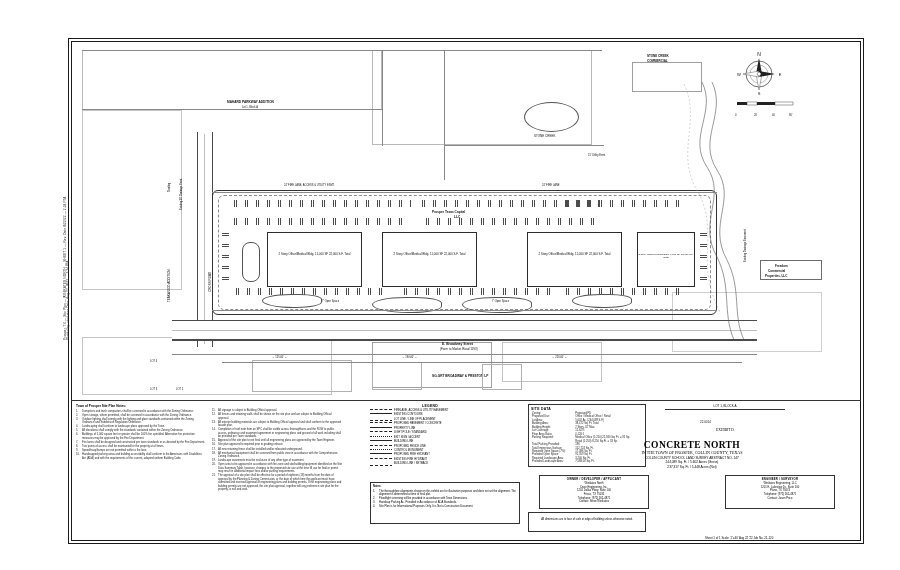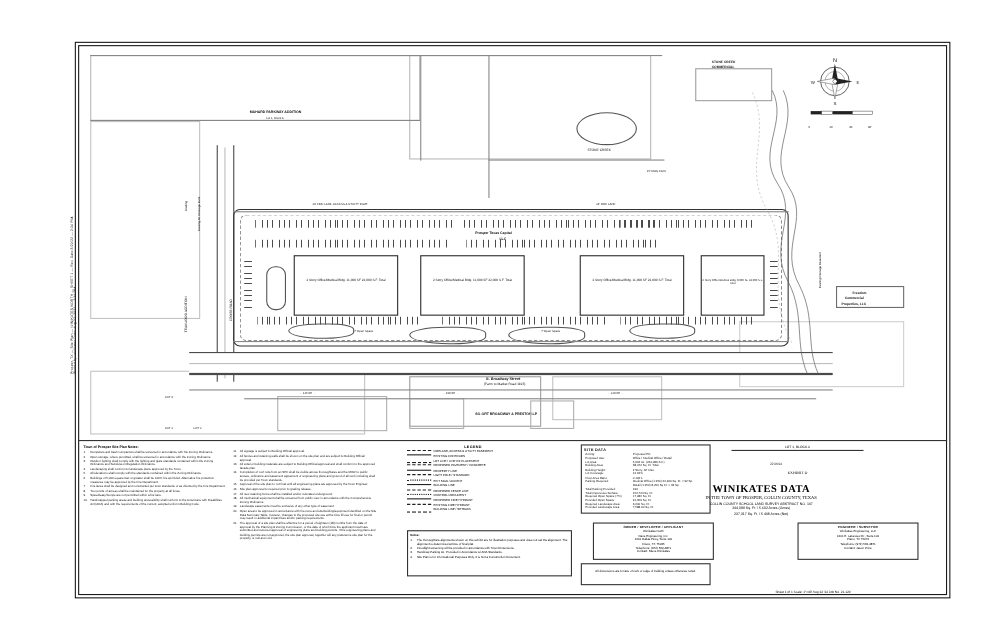--- a/index.html
+++ b/index.html
@@ -585,21 +585,21 @@
           <span>Site Plan is for Informational Purposes Only.  It is Not a Construction Document.</span>
         </div>
       </div>
   </div>
 
   <div class="notes-box" style="left:528px; top:512px; width:118px; height:20px; text-align:center; padding-top:5px;">
     <span>All dimensions are to face of curb or edge of building unless otherwise noted.</span>
   </div>
 
   <div id="titleblock">
-    <div class="tb-title1">WINIKATES DATA</div>
+    <div class="tb-title1">CONCRETE NORTH</div>
     <div class="tb-title2">IN THE TOWN OF PROSPER, COLLIN COUNTY, TEXAS</div>
     <div class="tb-sub">COLLIN COUNTY SCHOOL LAND SURVEY ABSTRACT NO. 147</div>
     <div class="tb-sub">244,089 Sq. Ft. / 5.602 Acres (Gross)</div>
     <div class="tb-sub">237,317 Sq. Ft. / 5.448 Acres (Net)</div>
 
     <div style="position:relative; height:36px; margin-top:6px;">
       <div class="firm-box" style="left:14px; top:0px; width:110px; height:34px;">
         <div class="sig-head">OWNER / DEVELOPER / APPLICANT</div>
         <div class="sig-col" style="white-space:pre-line;">Winikates North
 Dave Engineering, Inc.

